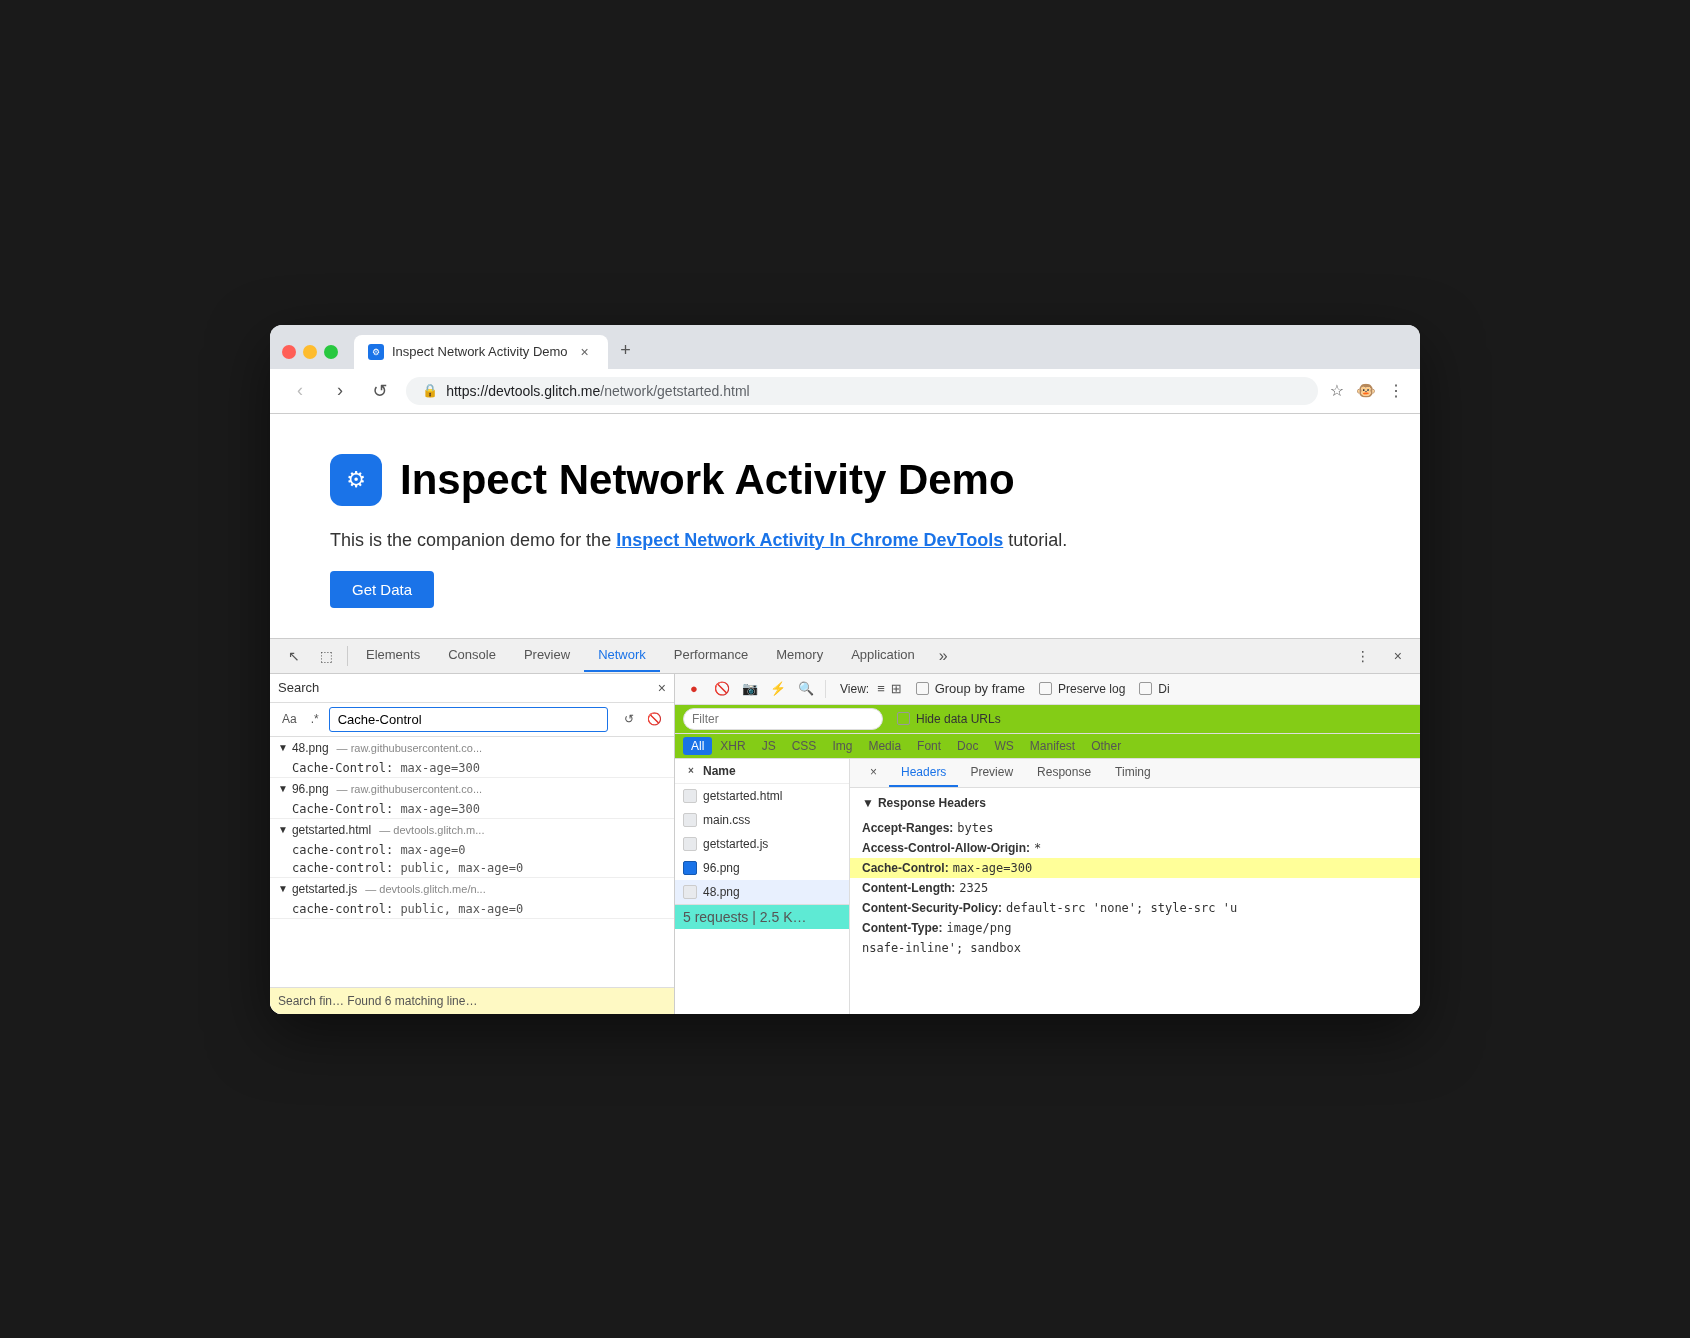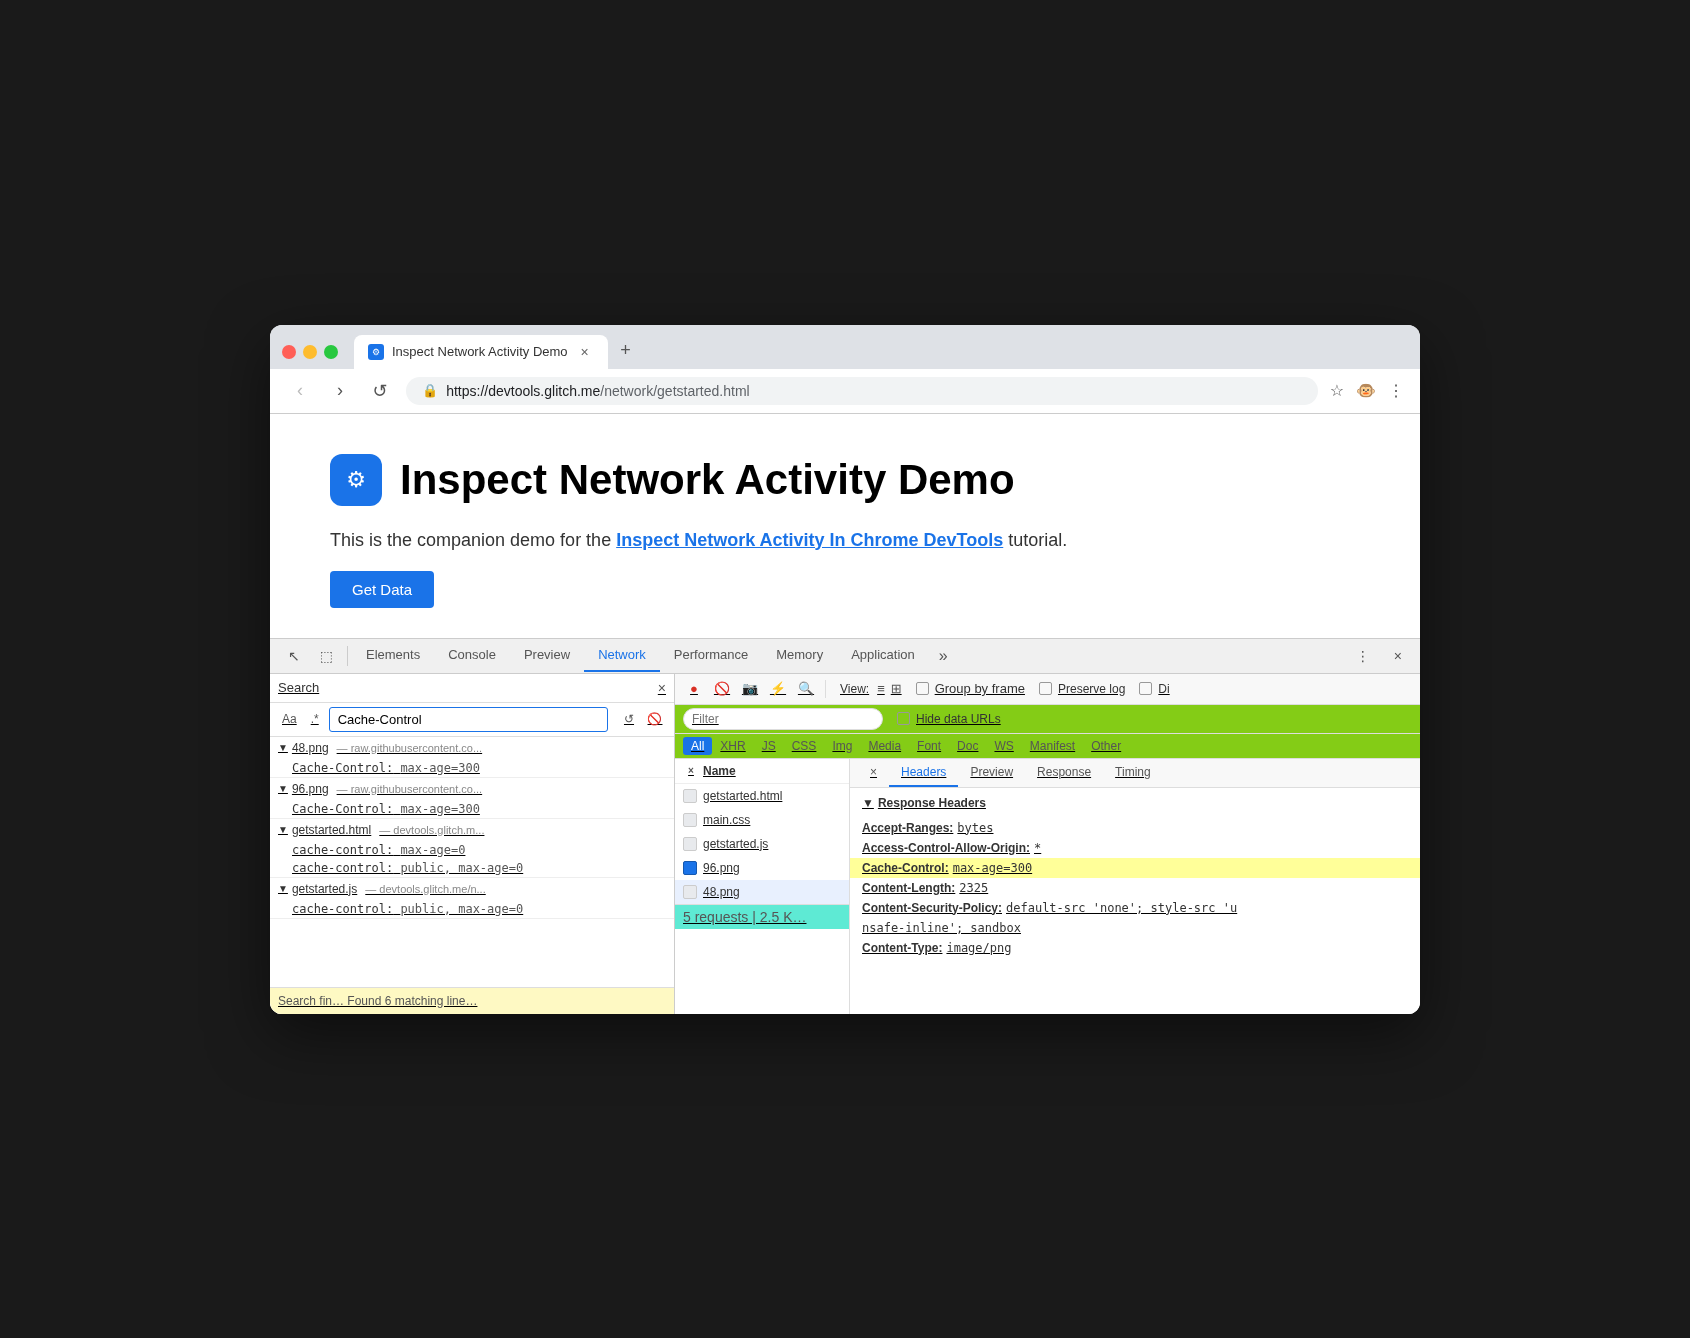--- a/index.html
+++ b/index.html
@@ -204,21 +204,20 @@
     .devtools-tab-spacer { flex: 1; }
     .devtools-tab-actions {
       display: flex;
       gap: 4px;
       align-items: center;
     }
     
     .devtools-body {
       display: flex;
       height: 340px;
-      text-decoration: underline;
     }
     
     .search-panel {
       width: 405px;
       border-right: 1px solid #ccc;
       display: flex;
       flex-direction: column;
       background: #fff;
     }
     .search-header {
@@ -793,25 +792,25 @@
               </div>
               <div class="header-row">
                 <span class="header-key">Content-Length:</span>
                 <span class="header-value">2325</span>
               </div>
               <div class="header-row">
                 <span class="header-key">Content-Security-Policy:</span>
                 <span class="header-value">default-src 'none'; style-src 'u</span>
               </div>
               <div class="header-row">
-                <span class="header-value">nsafe-inline'; sandbox</span>
-              </div>
-              <div class="header-row">
                 <span class="header-key">Content-Type:</span>
                 <span class="header-value">image/png</span>
               </div>
+              <div class="header-row">
+                <span class="header-value">nsafe-inline'; sandbox</span>
+              </div>
             </div>
           </div>
         </div>
       </div>
     </div>
   </div>
 </div>
 
 </body></html>

